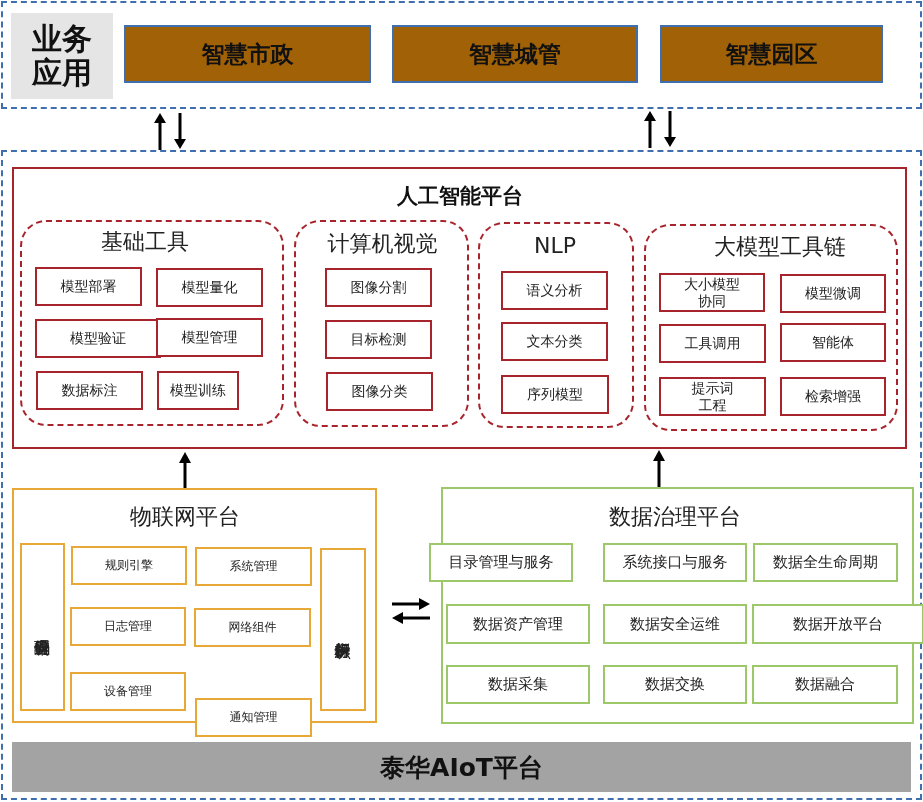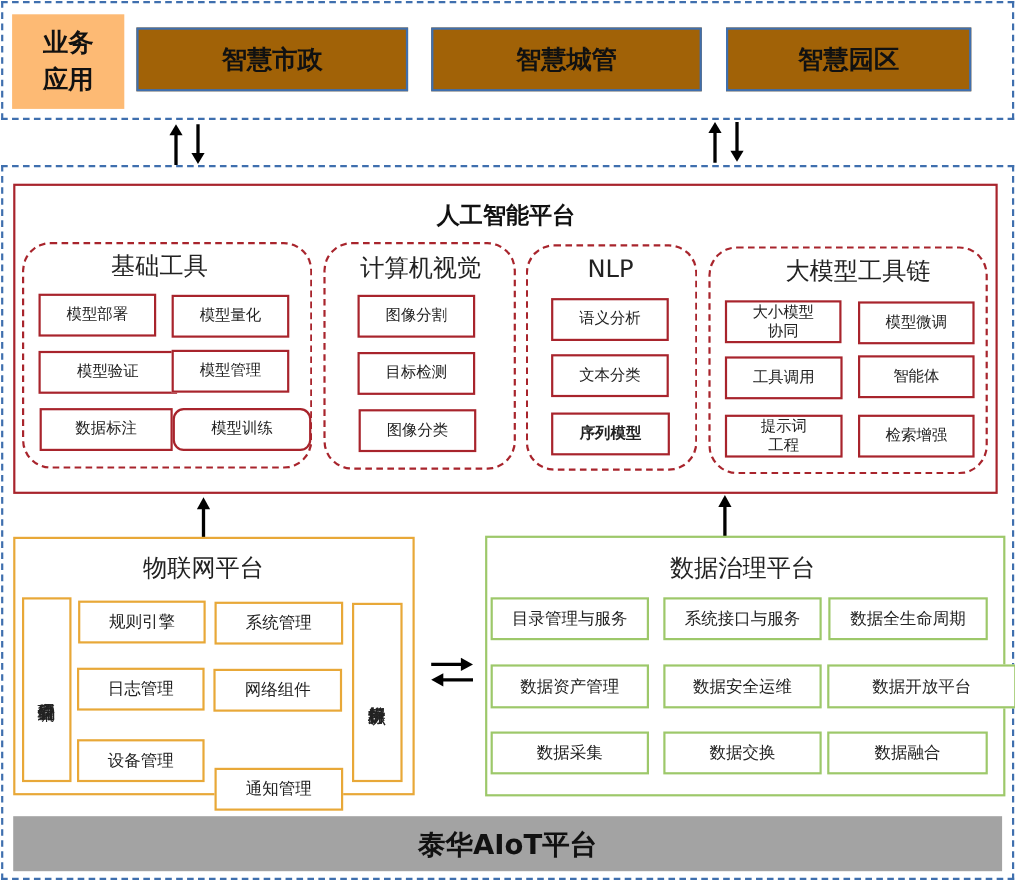--- a/index.html
+++ b/index.html
@@ -1,28 +1,28 @@
 <!DOCTYPE html>
 <html><head>
 <meta charset="utf-8">
 <style>
   html,body{margin:0;padding:0;background:#fff;}
   body{width:923px;height:802px;position:relative;overflow:hidden;font-family:"DejaVu Sans","Liberation Sans",sans-serif;color:#222;}
   .abs{position:absolute;box-sizing:border-box;}
   .flexc{display:flex;align-items:center;justify-content:center;text-align:center;}
   .dash-blue{border:2px dashed #3f6fae;}
-  .biz-label{background:#fdba74;font-weight:bold;font-size:23px;line-height:34px;color:#111;}
+  .biz-label{background:#e5e5e5;font-weight:bold;font-size:30px;line-height:34px;color:#111;}
   .biz-app{border:2px solid #3f6fae;background:#a16207;font-weight:bold;font-size:23px;color:#111;}
   .ai-outer{border:2px solid #a8242c;}
   .ai-title{font-weight:bold;font-size:21px;color:#111;}
   .ai-group{border:2px dashed #a8242c;border-radius:26px;}
   .grp-title{font-size:22px;color:#222;}
   .ai-item{border:2px solid #a8242c;background:#fff;font-size:14px;line-height:17px;color:#222;}
   .iot-outer{border:2px solid #e8a838;}
-  .iot-item{border:2px solid #e8a838;background:#fff;font-size:15px;color:#222;}
+  .iot-item{border:2px solid #e8a838;background:#fff;font-size:12px;color:#222;}
   .iot-vert{border:2px solid #e8a838;background:#fff;font-size:16px;line-height:21px;color:#222;writing-mode:vertical-rl;}
   .dg-outer{border:2px solid #9dc86a;}
   .dg-item{border:2px solid #9dc86a;background:#fff;font-size:15px;color:#222;}
   .base{background:#a3a3a3;font-weight:bold;font-size:25px;color:#111;}
   .arrow{position:absolute;}
 </style>
 </head>
 <body>
 
 <div class="abs dash-blue" style="left:1px;top:1px;width:921px;height:108px;"></div>
@@ -51,34 +51,34 @@
 
 <div class="abs ai-outer" style="left:12px;top:167px;width:895px;height:282px;"></div>
 <div class="abs ai-title flexc" style="left:300px;top:180px;width:320px;height:32px;">人工智能平台</div>
 
 <div class="abs ai-group" style="left:20px;top:220px;width:264px;height:206px;"></div>
 <div class="abs grp-title flexc" style="left:40px;top:226px;width:210px;height:32px;">基础工具</div>
 <div class="abs ai-item flexc" style="left:35px;top:267px;width:107px;height:39px;">模型部署</div>
 <div class="abs ai-item flexc" style="left:156px;top:268px;width:107px;height:39px;">模型量化</div>
 <div class="abs ai-item flexc" style="left:35px;top:319px;width:126px;height:39px;">模型验证</div>
 <div class="abs ai-item flexc" style="left:156px;top:318px;width:107px;height:39px;">模型管理</div>
-<div class="abs ai-item flexc" style="left:36px;top:371px;width:121px;height:39px;">数据标注</div>
-<div class="abs ai-item flexc" style="left:157px;top:371px;width:126px;height:39px;border-radius:10px;">模型训练</div>
+<div class="abs ai-item flexc" style="left:36px;top:371px;width:107px;height:39px;">数据标注</div>
+<div class="abs ai-item flexc" style="left:157px;top:371px;width:82px;height:39px;">模型训练</div>
 
 <div class="abs ai-group" style="left:294px;top:220px;width:175px;height:207px;"></div>
 <div class="abs grp-title flexc" style="left:300px;top:228px;width:165px;height:32px;">计算机视觉</div>
 <div class="abs ai-item flexc" style="left:325px;top:268px;width:107px;height:39px;">图像分割</div>
 <div class="abs ai-item flexc" style="left:325px;top:320px;width:107px;height:39px;">目标检测</div>
 <div class="abs ai-item flexc" style="left:326px;top:372px;width:107px;height:39px;">图像分类</div>
 
 <div class="abs ai-group" style="left:478px;top:222px;width:156px;height:206px;"></div>
 <div class="abs grp-title flexc" style="left:500px;top:229px;width:110px;height:32px;">NLP</div>
 <div class="abs ai-item flexc" style="left:501px;top:271px;width:107px;height:39px;">语义分析</div>
 <div class="abs ai-item flexc" style="left:501px;top:322px;width:107px;height:39px;">文本分类</div>
-<div class="abs ai-item flexc" style="left:501px;top:375px;width:108px;height:39px;font-weight:bold;">序列模型</div>
+<div class="abs ai-item flexc" style="left:501px;top:375px;width:108px;height:39px;">序列模型</div>
 
 <div class="abs ai-group" style="left:644px;top:224px;width:254px;height:207px;"></div>
 <div class="abs grp-title flexc" style="left:690px;top:230px;width:180px;height:34px;">大模型工具链</div>
 <div class="abs ai-item flexc" style="left:659px;top:273px;width:106px;height:39px;flex-direction:column;">
   <span style="white-space:pre-line;">大小模型
 协同</span>
 </div>
 <div class="abs ai-item flexc" style="left:780px;top:274px;width:106px;height:39px;">模型微调</div>
 <div class="abs ai-item flexc" style="left:659px;top:324px;width:107px;height:39px;">工具调用</div>
 <div class="abs ai-item flexc" style="left:780px;top:323px;width:106px;height:39px;">智能体</div>
@@ -110,21 +110,21 @@
 
 <svg class="arrow" style="left:390px;top:596px;" width="42" height="30">
   <line x1="2" y1="8" x2="30" y2="8" stroke="#000" stroke-width="3"></line>
   <polygon points="29,2 29,14 40,8" fill="#000"></polygon>
   <line x1="40" y1="22" x2="12" y2="22" stroke="#000" stroke-width="3"></line>
   <polygon points="13,16 13,28 2,22" fill="#000"></polygon>
 </svg>
 
 <div class="abs dg-outer" style="left:441px;top:487px;width:473px;height:237px;"></div>
 <div class="abs grp-title flexc" style="left:560px;top:500px;width:230px;height:34px;">数据治理平台</div>
-<div class="abs dg-item flexc" style="left:446px;top:543px;width:144px;height:39px;">目录管理与服务</div>
+<div class="abs dg-item flexc" style="left:429px;top:543px;width:144px;height:39px;">目录管理与服务</div>
 <div class="abs dg-item flexc" style="left:603px;top:543px;width:144px;height:39px;">系统接口与服务</div>
 <div class="abs dg-item flexc" style="left:753px;top:543px;width:145px;height:39px;">数据全生命周期</div>
 <div class="abs dg-item flexc" style="left:446px;top:604px;width:144px;height:40px;">数据资产管理</div>
 <div class="abs dg-item flexc" style="left:603px;top:604px;width:144px;height:40px;">数据安全运维</div>
 <div class="abs dg-item flexc" style="left:752px;top:604px;width:172px;height:40px;">数据开放平台</div>
 <div class="abs dg-item flexc" style="left:446px;top:665px;width:144px;height:39px;">数据采集</div>
 <div class="abs dg-item flexc" style="left:603px;top:665px;width:144px;height:39px;">数据交换</div>
 <div class="abs dg-item flexc" style="left:752px;top:665px;width:146px;height:39px;">数据融合</div>
 
 <div class="abs base flexc" style="left:12px;top:742px;width:899px;height:50px;">泰华AIoT平台</div>

